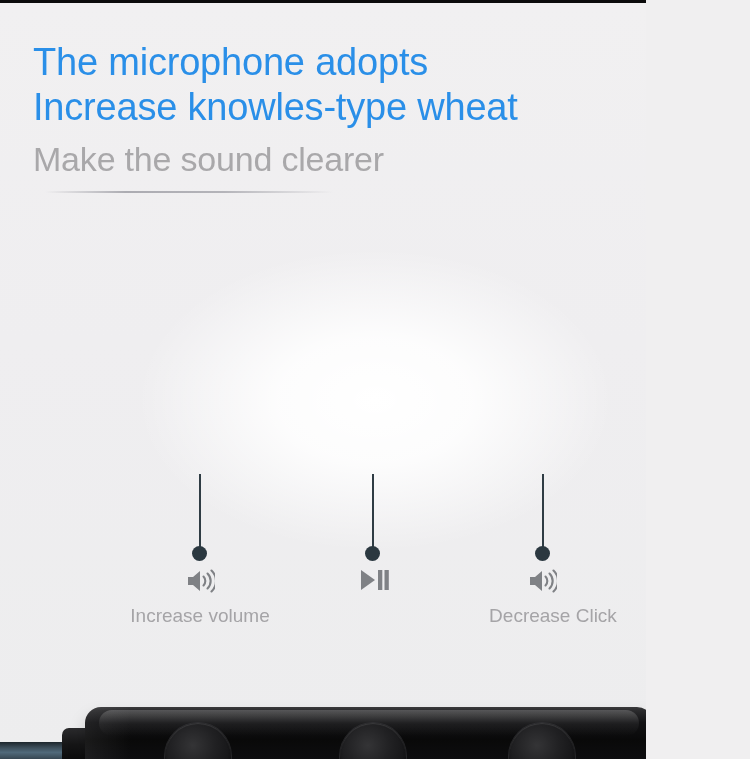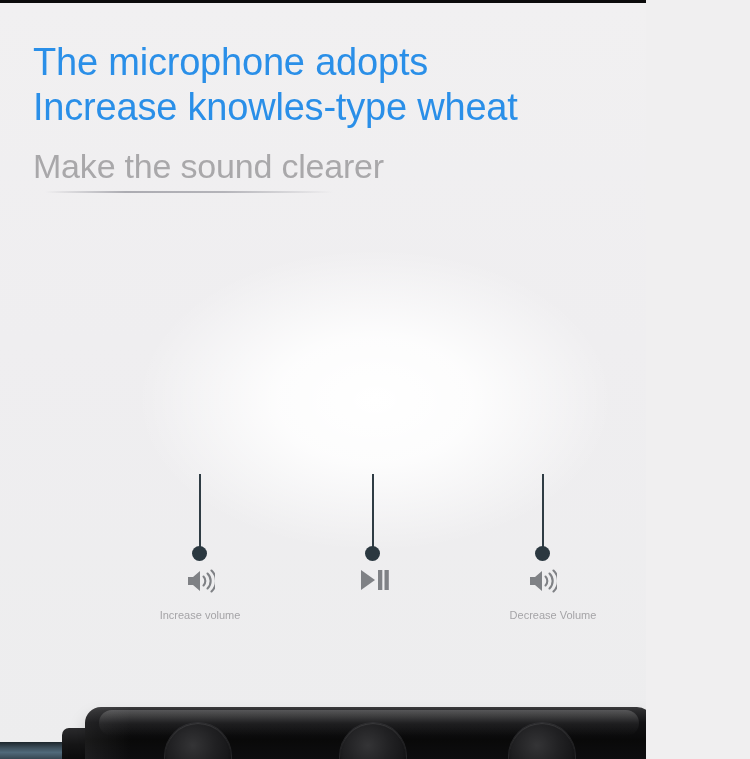--- a/index.html
+++ b/index.html
@@ -42,21 +42,21 @@
   }
   .headline {
     color: #2a8fe8;
     font-size: 38px;
     line-height: 45px;
     font-weight: 400;
     letter-spacing: -0.2px;
     white-space: nowrap;
   }
   .subhead {
-    margin-top: 15px;
+    margin-top: 8px;
     color: #a9a8aa;
     font-size: 34px;
     line-height: 42px;
     font-weight: 400;
     letter-spacing: -0.2px;
     white-space: nowrap;
   }
   .divider {
     position: absolute;
     left: 45px;
@@ -172,21 +172,21 @@
   }
   .callout-icon {
     position: absolute;
     width: 60px;
     color: #7f8185;
     text-align: center;
   }
   .callout-label {
     position: absolute;
     color: #a5a4a7;
-    font-size: 11px;
+    font-size: 19px;
     line-height: 25px;
     font-weight: 400;
     text-align: center;
     white-space: pre-line;
   }
 </style>
 </head>
 <body>
 
 <div id="page">
@@ -246,15 +246,15 @@
       <path d="M3 10 h5 L15 4 v20 L8 18 H3 z" fill="#7f8185"></path>
       <path d="M18.5 9.5 a6.5 6.5 0 0 1 0 9" fill="none" stroke="#7f8185" stroke-width="2.1" stroke-linecap="round"></path>
       <path d="M22.5 6.5 a10.5 10.5 0 0 1 0 15" fill="none" stroke="#7f8185" stroke-width="2.1" stroke-linecap="round"></path>
       <path d="M26.5 3.5 a14.5 14.5 0 0 1 0 21" fill="none" stroke="#7f8185" stroke-width="2.1" stroke-linecap="round"></path>
     </svg>
   </div>
 
   <div class="callout-label" style="left:110px; top:603px; width:180px;">Increase volume</div>
 
 
-  <div class="callout-label" style="left:463px; top:603px; width:180px;">Decrease Volume</div>
+  <div class="callout-label" style="left:463px; top:603px; width:180px;">Decrease Click</div>
 
 </div>
 
 </body></html>

